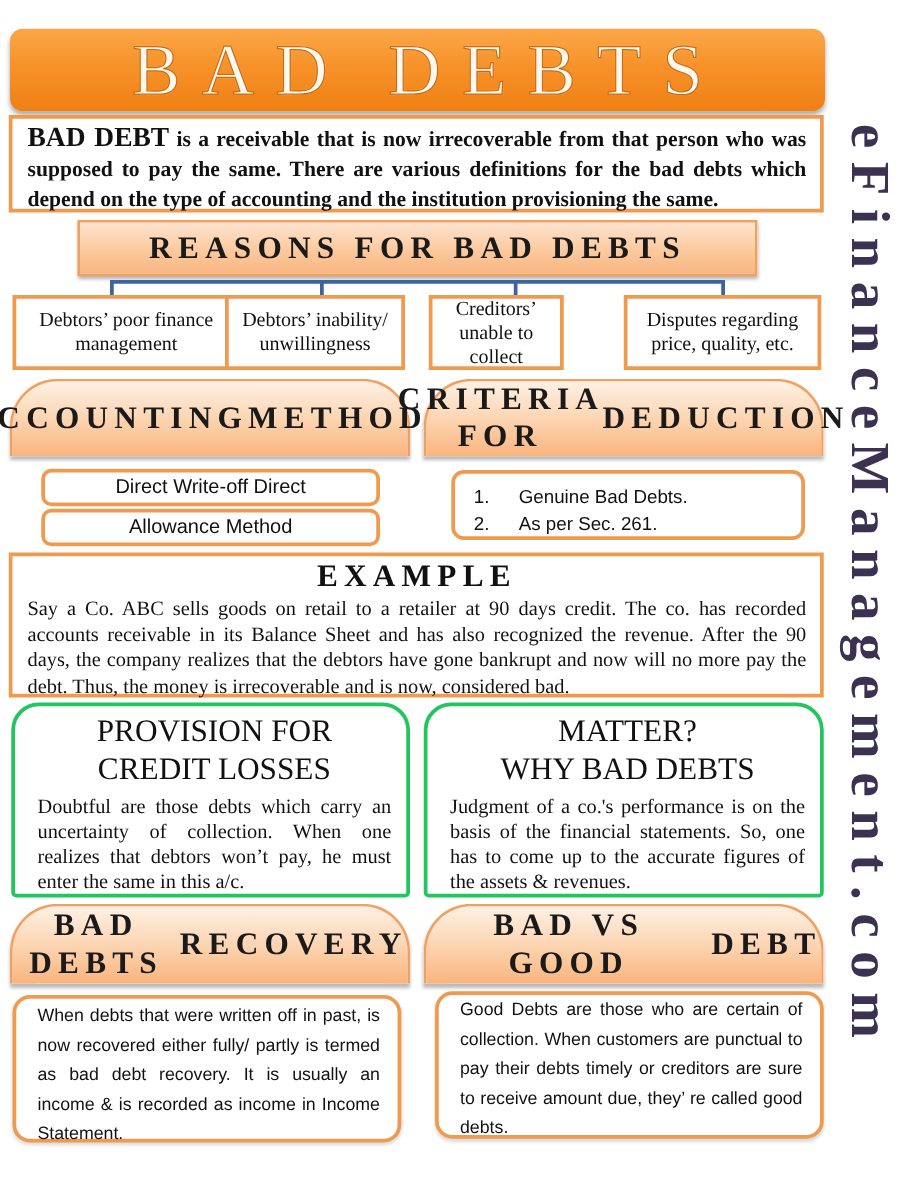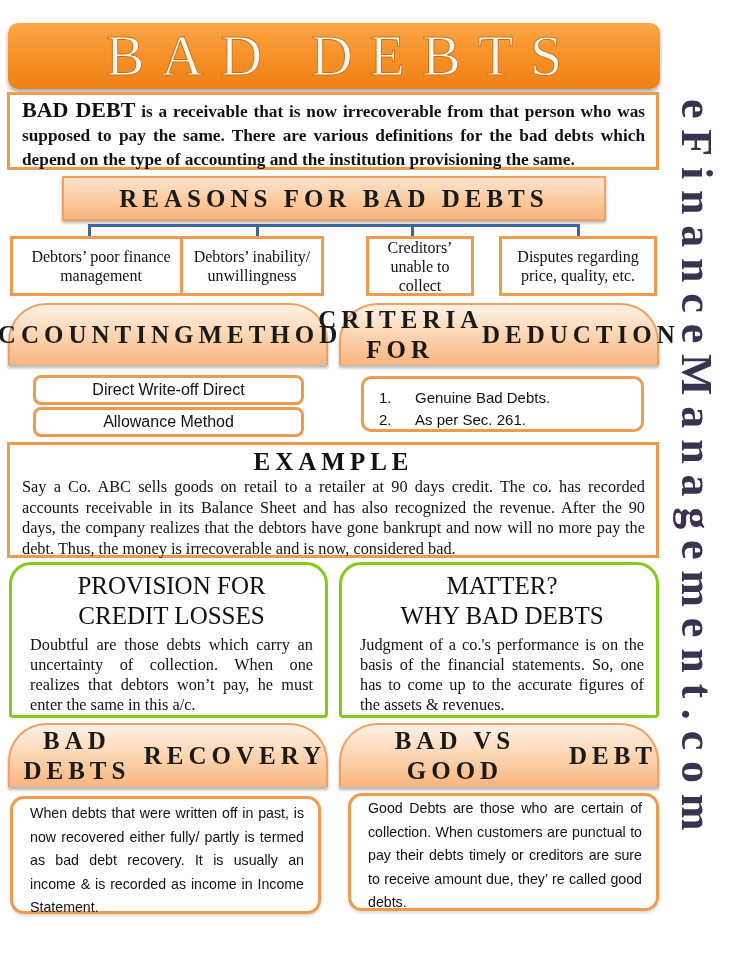--- a/index.html
+++ b/index.html
@@ -88,21 +88,21 @@
     left: 7px; top: 442px; width: 652px; height: 116px;
     border: 3px solid #f09a4f; background: #fff;
     padding: 2px 11px 0 12px;
   }
   .example-title { text-align: center; font-size: 25px; letter-spacing: 5px; font-weight: bold; line-height: 30px; }
   .example-text { font-size: 16.3px; line-height: 20.5px; text-align: justify; }
 
   
   .card {
     top: 562px; height: 156px;
-    border: 3px solid #84cc16; border-radius: 22px 22px 4px 4px; background: #fff;
+    border: 3px solid #22c55e; border-radius: 22px 22px 4px 4px; background: #fff;
     padding: 6px 12px 0 18px;
   }
   .card-title { text-align: center; font-size: 25px; line-height: 30px; color: #111; }
   .card-text { font-size: 16.3px; line-height: 20px; text-align: justify; margin-top: 4px; }
 
   
   .bottom-box {
     top: 796px; height: 118px;
     border: 3px solid #f09a4f; border-radius: 14px; background: #fff;
     font-family: "Liberation Sans", "DejaVu Sans", sans-serif;
@@ -140,21 +140,21 @@
 <div class="abs connector-v" style="left:256px"></div>
 <div class="abs connector-v" style="left:411px"></div>
 <div class="abs connector-v" style="left:577px"></div>
 
 <div class="abs reason-box" style="left:10px;width:182px">
   <span>Debtors’ poor finance management</span>
 </div>
 <div class="abs reason-box" style="left:180px;width:144px">
   <span>Debtors’ inability/ unwillingness</span>
 </div>
-<div class="abs reason-box" style="left:366px;width:108px">
+<div class="abs reason-box" style="left:343px;width:108px">
   <span>Creditors’ unable to collect</span>
 </div>
 <div class="abs reason-box" style="left:499px;width:158px">
   <span>Disputes regarding price, quality, etc.</span>
 </div>
 
 <div class="abs arch" style="left:8px;top:303px;width:320px">
   <span>ACCOUNTING</span>
   <span>METHODS</span>
 </div>

